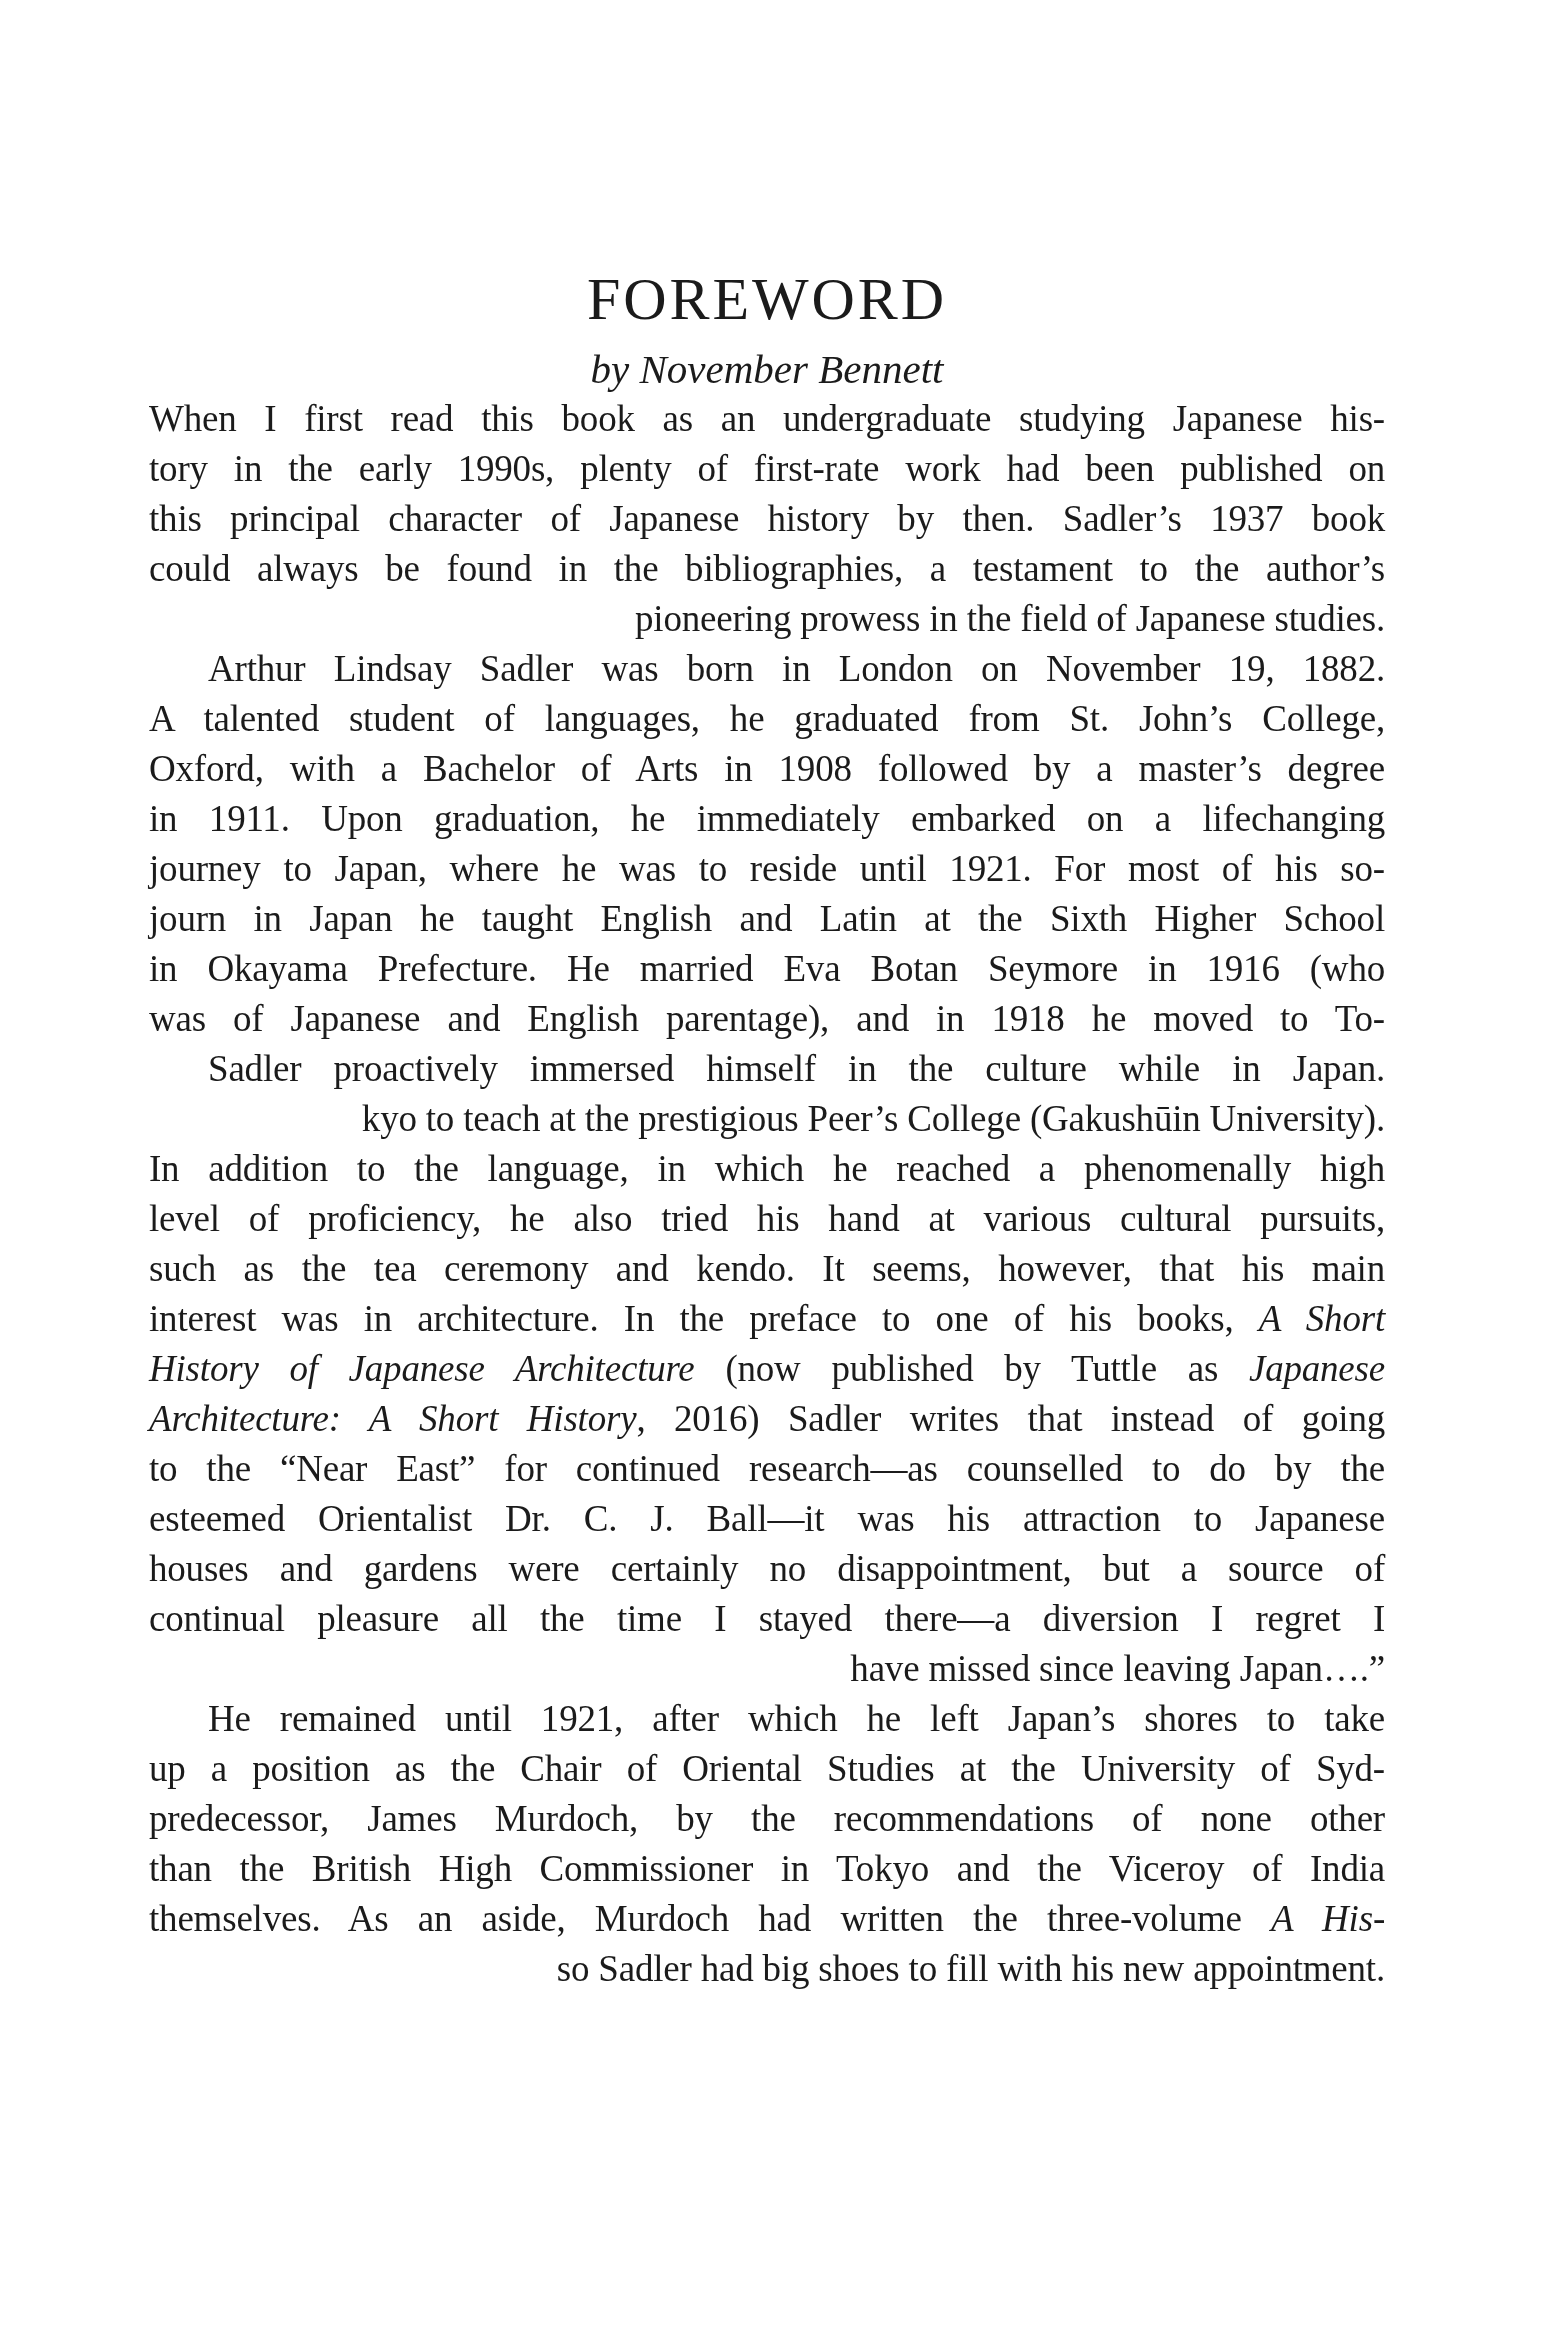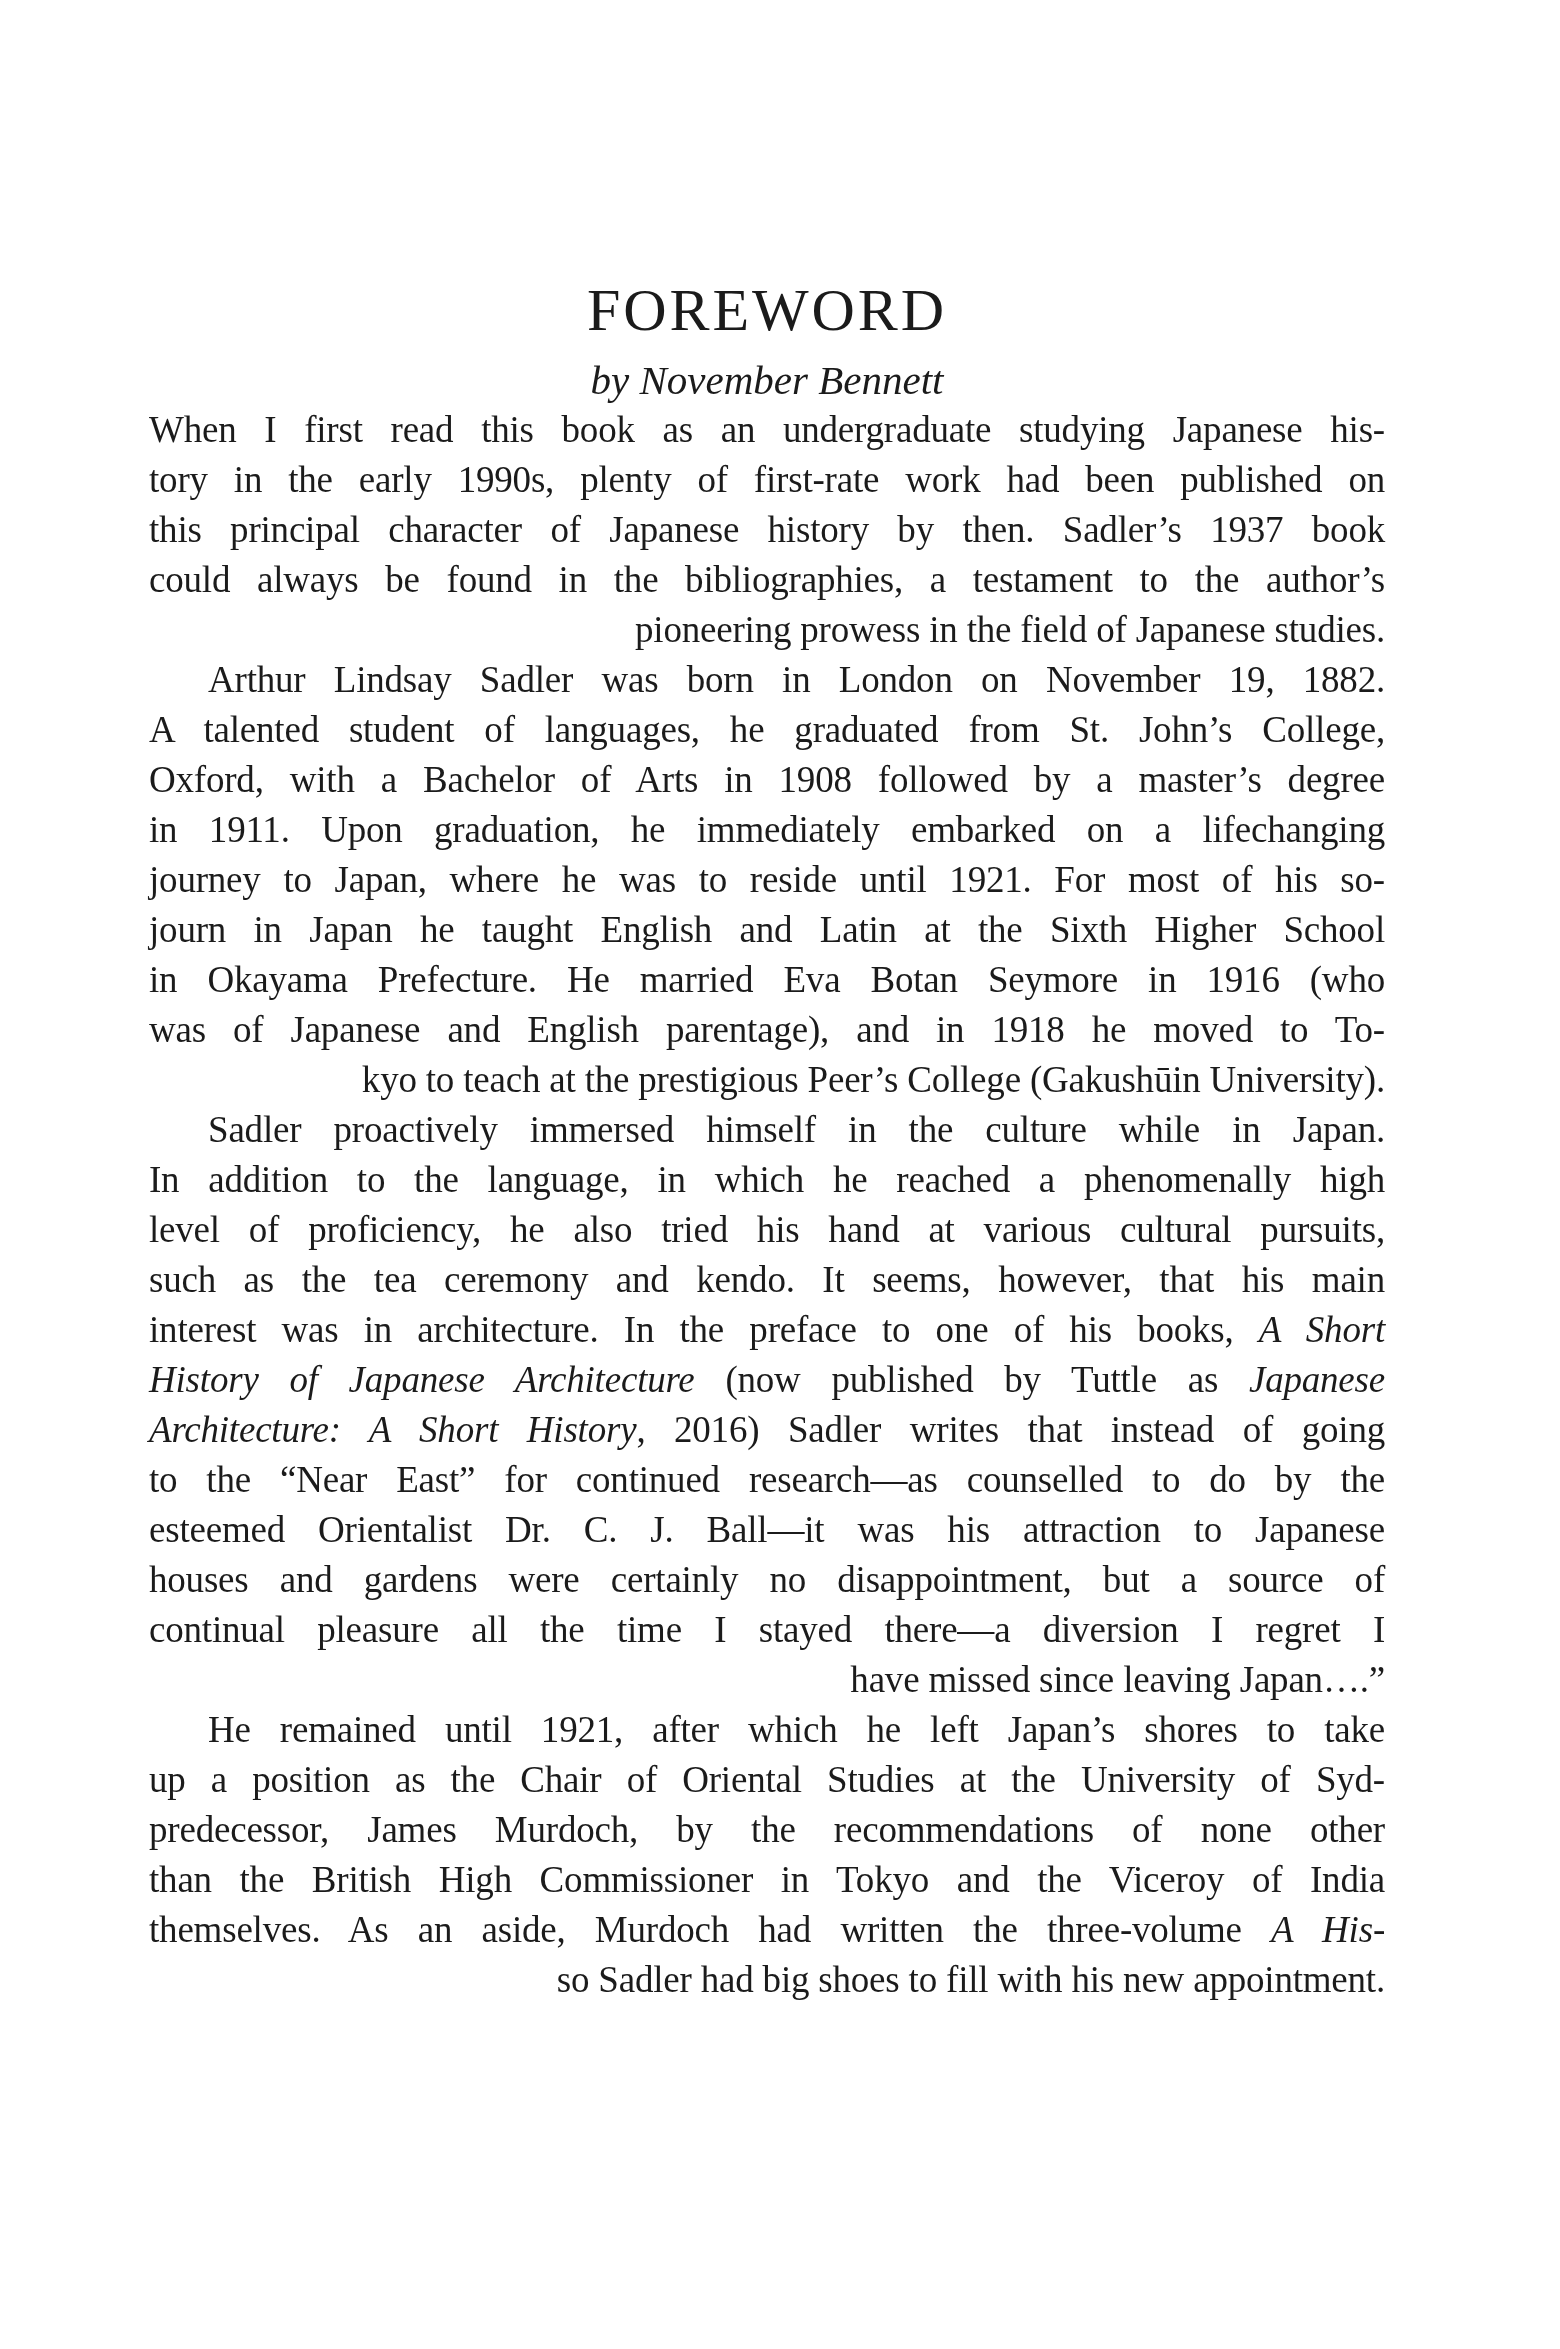--- a/index.html
+++ b/index.html
@@ -19,21 +19,21 @@
     width: 1236px;
     margin-left: 149px;
     padding-top: 265px;
   }
   .page-title {
     text-align: center;
     font-size: 60px;
     line-height: 1;
     letter-spacing: 2.9px;
     font-weight: normal;
-    margin: 15px;
+    margin: 4px;
   }
   .byline {
     text-align: center;
     font-style: italic;
     font-size: 41px;
     line-height: 1.2;
     margin-top: 15.6px;
   }
   .body-text {
     font-size: 37px;
@@ -69,22 +69,22 @@
       <div class="line"><span>could always be found in the bibliographies, a testament to the author’s</span></div>
       <div class="line para-end"><span>pioneering prowess in the field of Japanese studies.</span></div>
       <div class="line indent"><span>Arthur Lindsay Sadler was born in London on November 19, 1882.</span></div>
       <div class="line"><span>A talented student of languages, he graduated from St. John’s College,</span></div>
       <div class="line"><span>Oxford, with a Bachelor of Arts in 1908 followed by a master’s degree</span></div>
       <div class="line"><span>in 1911. Upon graduation, he immediately embarked on a lifechanging</span></div>
       <div class="line"><span>journey to Japan, where he was to reside until 1921. For most of his so-</span></div>
       <div class="line"><span>journ in Japan he taught English and Latin at the Sixth Higher School</span></div>
       <div class="line"><span>in Okayama Prefecture. He married Eva Botan Seymore in 1916 (who</span></div>
       <div class="line"><span>was of Japanese and English parentage), and in 1918 he moved to To-</span></div>
+      <div class="line indent"><span>Sadler proactively immersed himself in the culture while in Japan.</span></div>
       <div class="line para-end"><span>kyo to teach at the prestigious Peer’s College (Gakushūin University).</span></div>
-      <div class="line indent"><span>Sadler proactively immersed himself in the culture while in Japan.</span></div>
       <div class="line"><span>In addition to the language, in which he reached a phenomenally high</span></div>
       <div class="line"><span>level of proficiency, he also tried his hand at various cultural pursuits,</span></div>
       <div class="line"><span>such as the tea ceremony and kendo. It seems, however, that his main</span></div>
       <div class="line"><span>interest was in architecture. In the preface to one of his books, </span><span class="italic">A Short</span></div>
       <div class="line"><span class="italic">History of Japanese Architecture</span><span> (now published by Tuttle as </span><span class="italic">Japanese</span></div>
       <div class="line"><span class="italic">Architecture: A Short History</span><span>, 2016) Sadler writes that instead of going</span></div>
       <div class="line"><span>to the “Near East” for continued research—as counselled to do by the</span></div>
       <div class="line"><span>esteemed Orientalist Dr. C. J. Ball—it was his attraction to Japanese</span></div>
       <div class="line"><span>houses and gardens were certainly no disappointment, but a source of</span></div>
       <div class="line"><span>continual pleasure all the time I stayed there—a diversion I regret I</span></div>

